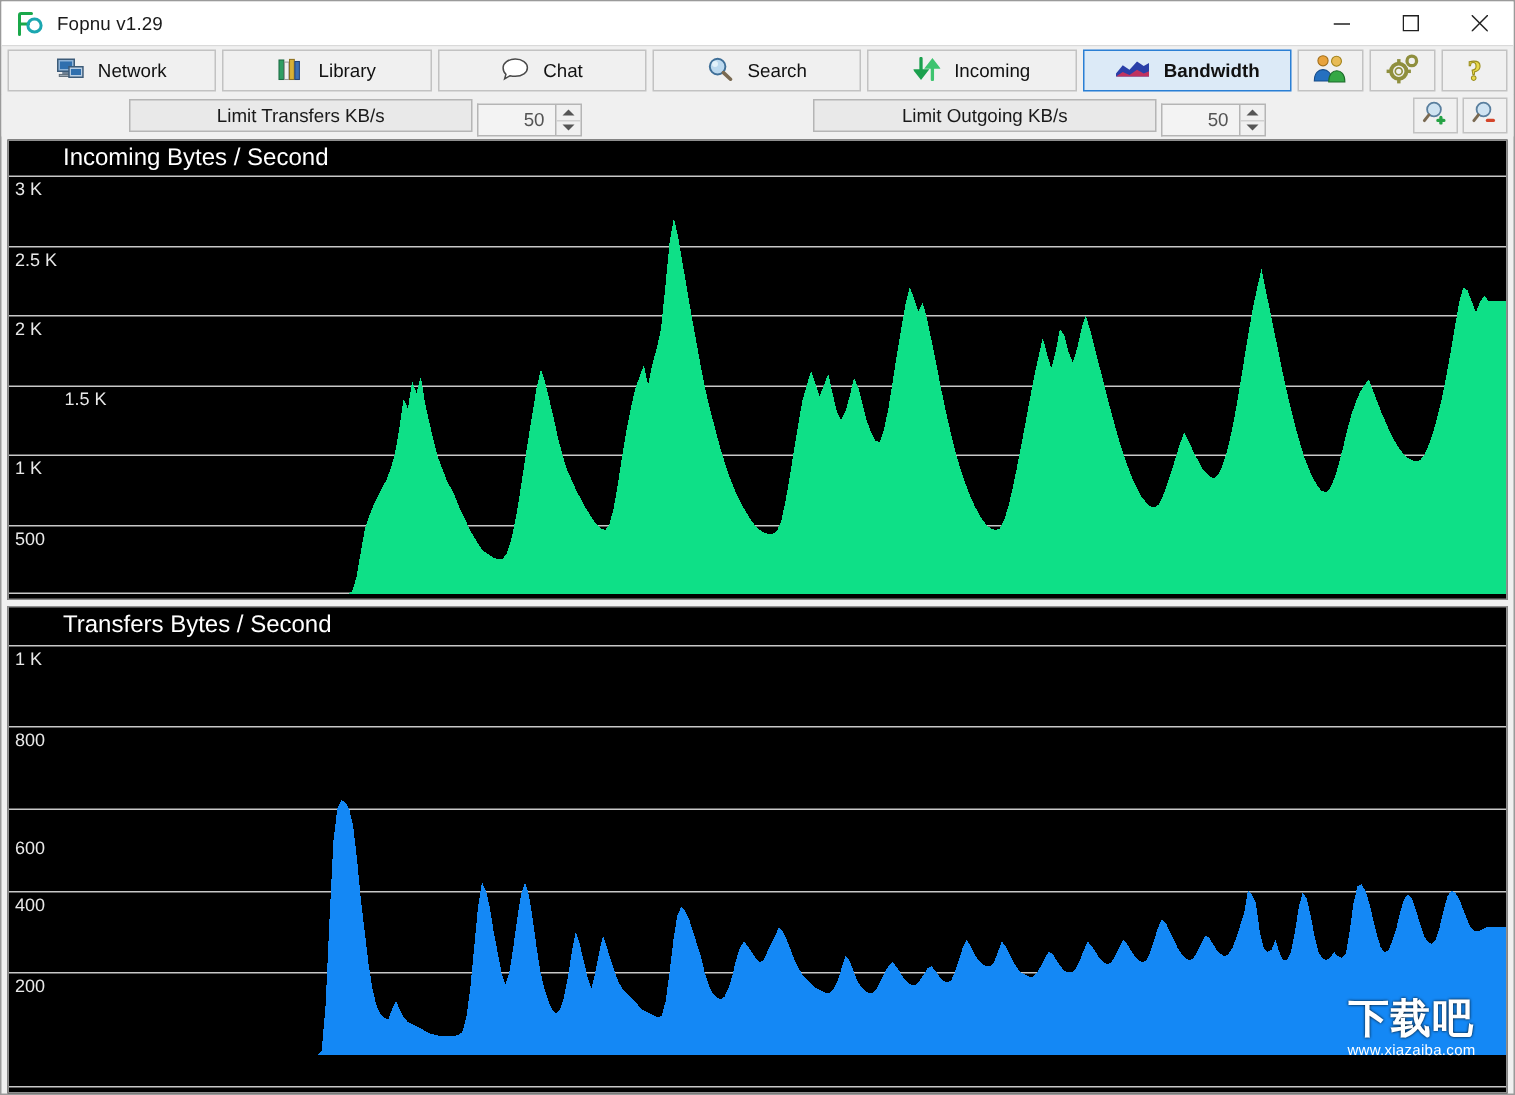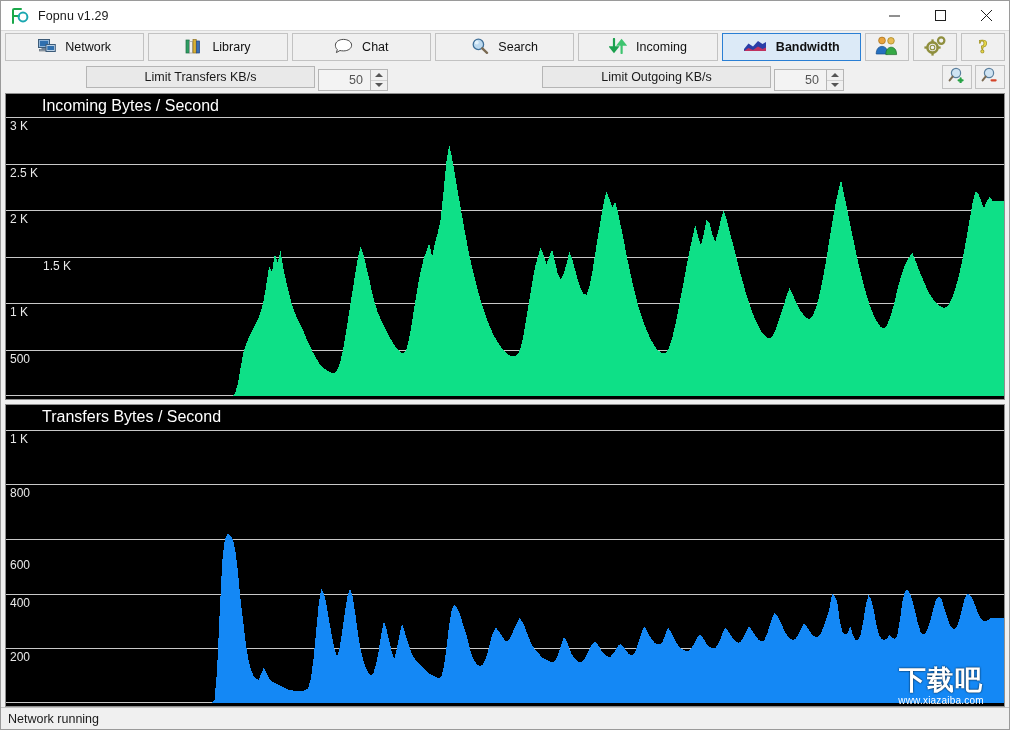--- a/index.html
+++ b/index.html
@@ -413,22 +413,19 @@
           <div class="gridline" style="top: 25px;"></div>
           <div class="gridlabel" style="top: 27px;">1 K</div>
           <div class="baseline" style="bottom: 3px;"></div>
           <svg class="area-svg" width="998" height="301" viewBox="0 0 998 301" preserveAspectRatio="none">
             <path d="M 0 298 L 0.00 298.00 L 2.61 298.00 L 5.21 298.00 L 7.82 298.00 L 10.42 298.00 L 13.03 298.00 L 15.63 298.00 L 18.24 298.00 L 20.85 298.00 L 23.45 298.00 L 26.06 298.00 L 28.66 298.00 L 31.27 298.00 L 33.87 298.00 L 36.48 298.00 L 39.09 298.00 L 41.69 298.00 L 44.30 298.00 L 46.90 298.00 L 49.51 298.00 L 52.11 298.00 L 54.72 298.00 L 57.33 298.00 L 59.93 298.00 L 62.54 298.00 L 65.14 298.00 L 67.75 298.00 L 70.36 298.00 L 72.96 298.00 L 75.57 298.00 L 78.17 298.00 L 80.78 298.00 L 83.38 298.00 L 85.99 298.00 L 88.60 298.00 L 91.20 298.00 L 93.81 298.00 L 96.41 298.00 L 99.02 298.00 L 101.62 298.00 L 104.23 298.00 L 106.84 298.00 L 109.44 298.00 L 112.05 298.00 L 114.65 298.00 L 117.26 298.00 L 119.86 298.00 L 122.47 298.00 L 125.08 298.00 L 127.68 298.00 L 130.29 298.00 L 132.89 298.00 L 135.50 298.00 L 138.10 298.00 L 140.71 298.00 L 143.32 298.00 L 145.92 298.00 L 148.53 298.00 L 151.13 298.00 L 153.74 298.00 L 156.34 298.00 L 158.95 298.00 L 161.56 298.00 L 164.16 298.00 L 166.77 298.00 L 169.37 298.00 L 171.98 298.00 L 174.58 298.00 L 177.19 298.00 L 179.80 298.00 L 182.40 298.00 L 185.01 298.00 L 187.61 298.00 L 190.22 298.00 L 192.83 298.00 L 195.43 298.00 L 198.04 298.00 L 200.64 298.00 L 203.25 298.00 L 205.85 298.00 L 208.46 295.27 L 211.07 265.19 L 213.67 207.78 L 216.28 155.83 L 218.88 133.96 L 221.49 128.50 L 224.09 129.86 L 226.70 133.96 L 229.31 144.90 L 231.91 166.77 L 234.52 194.11 L 237.12 215.98 L 239.73 237.85 L 242.33 254.26 L 244.94 265.19 L 247.55 270.66 L 250.15 273.39 L 252.76 274.76 L 255.36 267.93 L 257.97 262.46 L 260.57 267.93 L 263.18 273.39 L 265.79 276.13 L 268.39 277.50 L 271.00 278.86 L 273.60 280.23 L 276.21 281.60 L 278.81 282.96 L 281.42 284.33 L 284.03 284.88 L 286.63 285.42 L 289.24 285.70 L 291.84 285.97 L 294.45 285.97 L 297.05 285.70 L 299.66 284.88 L 302.27 282.96 L 304.87 273.39 L 307.48 254.26 L 310.08 226.92 L 312.69 199.58 L 315.30 183.17 L 317.90 188.64 L 320.51 199.58 L 323.11 215.98 L 325.72 229.65 L 328.32 243.32 L 330.93 251.52 L 333.54 243.32 L 336.14 226.92 L 338.75 207.78 L 341.35 191.38 L 343.96 183.17 L 346.56 191.38 L 349.17 207.78 L 351.78 226.92 L 354.38 243.32 L 356.99 254.26 L 359.59 262.46 L 362.20 267.93 L 364.80 270.66 L 367.41 267.93 L 370.02 259.72 L 372.62 246.06 L 375.23 229.65 L 377.83 215.98 L 380.44 224.18 L 383.04 235.12 L 385.65 246.06 L 388.26 254.26 L 390.86 243.32 L 393.47 229.65 L 396.07 218.72 L 398.68 226.92 L 401.28 235.12 L 403.89 243.32 L 406.50 250.16 L 409.10 254.26 L 411.71 256.99 L 414.31 259.72 L 416.92 262.46 L 419.52 265.19 L 422.13 267.93 L 424.74 269.29 L 427.34 270.66 L 429.95 272.03 L 432.55 273.39 L 435.16 272.03 L 437.77 262.46 L 440.37 243.32 L 442.98 221.45 L 445.58 205.05 L 448.19 199.58 L 450.79 202.31 L 453.40 207.78 L 456.01 215.98 L 458.61 224.18 L 461.22 232.39 L 463.82 243.32 L 466.43 251.52 L 469.03 256.99 L 471.64 259.72 L 474.25 261.09 L 476.85 259.72 L 479.46 254.26 L 482.06 246.06 L 484.67 235.12 L 487.27 226.92 L 489.88 222.82 L 492.49 225.55 L 495.09 229.65 L 497.70 233.75 L 500.30 236.49 L 502.91 235.12 L 505.51 229.65 L 508.12 224.18 L 510.73 218.72 L 513.33 213.25 L 515.94 215.98 L 518.54 221.45 L 521.15 228.28 L 523.75 235.12 L 526.36 240.59 L 528.97 244.69 L 531.57 247.42 L 534.18 250.16 L 536.78 252.89 L 539.39 254.26 L 541.99 255.62 L 544.60 256.99 L 547.21 256.99 L 549.81 254.26 L 552.42 248.79 L 555.02 240.59 L 557.63 232.39 L 560.23 235.12 L 562.84 241.95 L 565.45 248.79 L 568.05 252.89 L 570.66 255.62 L 573.26 256.99 L 575.87 256.99 L 578.48 254.26 L 581.08 248.79 L 583.69 243.32 L 586.29 239.22 L 588.90 236.49 L 591.50 239.22 L 594.11 243.32 L 596.72 247.42 L 599.32 250.16 L 601.93 251.52 L 604.53 251.52 L 607.14 248.79 L 609.74 244.69 L 612.35 240.59 L 614.96 239.22 L 617.56 241.95 L 620.17 246.06 L 622.77 248.79 L 625.38 250.16 L 627.98 248.79 L 630.59 243.32 L 633.20 235.12 L 635.80 226.92 L 638.41 221.45 L 641.01 225.55 L 643.62 231.02 L 646.22 235.12 L 648.83 237.85 L 651.44 239.22 L 654.04 239.22 L 656.65 236.49 L 659.25 229.65 L 661.86 222.82 L 664.46 225.55 L 667.07 231.02 L 669.68 236.49 L 672.28 240.59 L 674.89 243.32 L 677.49 244.69 L 680.10 246.06 L 682.70 246.06 L 685.31 243.32 L 687.92 239.22 L 690.52 233.75 L 693.13 229.65 L 695.73 231.02 L 698.34 235.12 L 700.95 239.22 L 703.55 241.95 L 706.16 243.32 L 708.76 243.32 L 711.37 240.59 L 713.97 235.12 L 716.58 228.28 L 719.19 222.82 L 721.79 225.55 L 724.40 229.65 L 727.00 233.75 L 729.61 236.49 L 732.21 237.85 L 734.82 236.49 L 737.43 232.39 L 740.03 226.92 L 742.64 221.45 L 745.24 224.18 L 747.85 228.28 L 750.45 232.39 L 753.06 235.12 L 755.67 236.49 L 758.27 235.12 L 760.88 229.65 L 763.48 221.45 L 766.09 213.25 L 768.69 207.78 L 771.30 210.51 L 773.91 215.98 L 776.51 221.45 L 779.12 226.92 L 781.72 231.02 L 784.33 233.75 L 786.93 235.12 L 789.54 233.75 L 792.15 229.65 L 794.75 224.18 L 797.36 218.72 L 799.96 220.08 L 802.57 224.18 L 805.17 228.28 L 807.78 231.02 L 810.39 232.39 L 812.99 231.02 L 815.60 226.92 L 818.20 220.08 L 820.81 211.88 L 823.42 203.68 L 826.02 188.64 L 828.63 191.38 L 831.23 196.84 L 833.84 215.98 L 836.44 226.92 L 839.05 229.65 L 841.66 228.28 L 844.26 221.45 L 846.87 229.65 L 849.47 235.12 L 852.08 235.12 L 854.68 229.65 L 857.29 215.98 L 859.90 199.58 L 862.50 190.01 L 865.11 194.11 L 867.71 205.05 L 870.32 218.72 L 872.92 229.65 L 875.53 233.75 L 878.14 235.12 L 880.74 233.75 L 883.35 229.65 L 885.95 232.39 L 888.56 233.75 L 891.16 231.02 L 893.77 215.98 L 896.38 196.84 L 898.98 185.91 L 901.59 184.54 L 904.19 188.64 L 906.80 196.84 L 909.40 207.78 L 912.01 218.72 L 914.62 226.92 L 917.22 229.65 L 919.83 228.28 L 922.43 221.45 L 925.04 213.25 L 927.64 202.31 L 930.25 194.11 L 932.86 191.38 L 935.46 194.11 L 938.07 202.31 L 940.67 210.51 L 943.28 218.72 L 945.89 222.82 L 948.49 224.18 L 951.10 221.45 L 953.70 213.25 L 956.31 202.31 L 958.91 192.74 L 961.52 188.64 L 964.13 190.01 L 966.73 194.11 L 969.34 200.94 L 971.94 207.78 L 974.55 213.25 L 977.15 215.98 L 979.76 215.98 L 982.37 214.61 L 984.97 213.25 L 987.58 213.25 L 990.18 213.25 L 992.79 213.25 L 995.39 213.25 L 998.00 213.25 L 998 298 Z" fill="#1488f5" shape-rendering="crispEdges"></path>
           </svg>
         </div>
     </div>
   </div>
 
-  <div id="statusbar">
-    <span>Network running</span>
-  </div>
 
   <div id="watermark">
     <div id="wm-cn">下载吧</div>
     <div id="wm-url">www.xiazaiba.com</div>
   </div>
 
 </div>
 
 </body></html>

